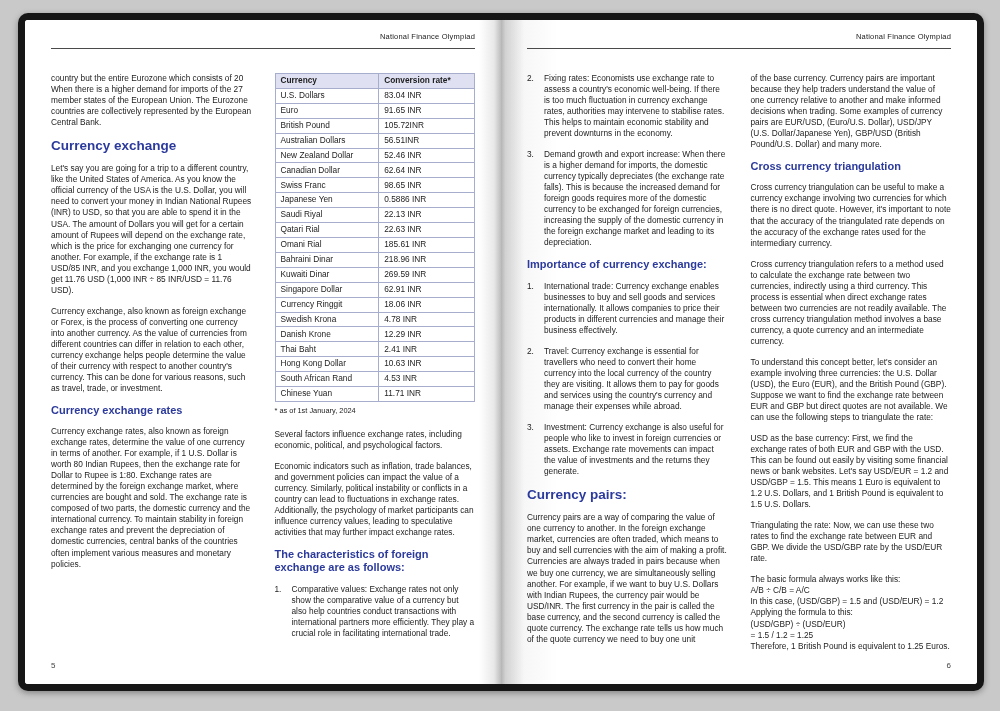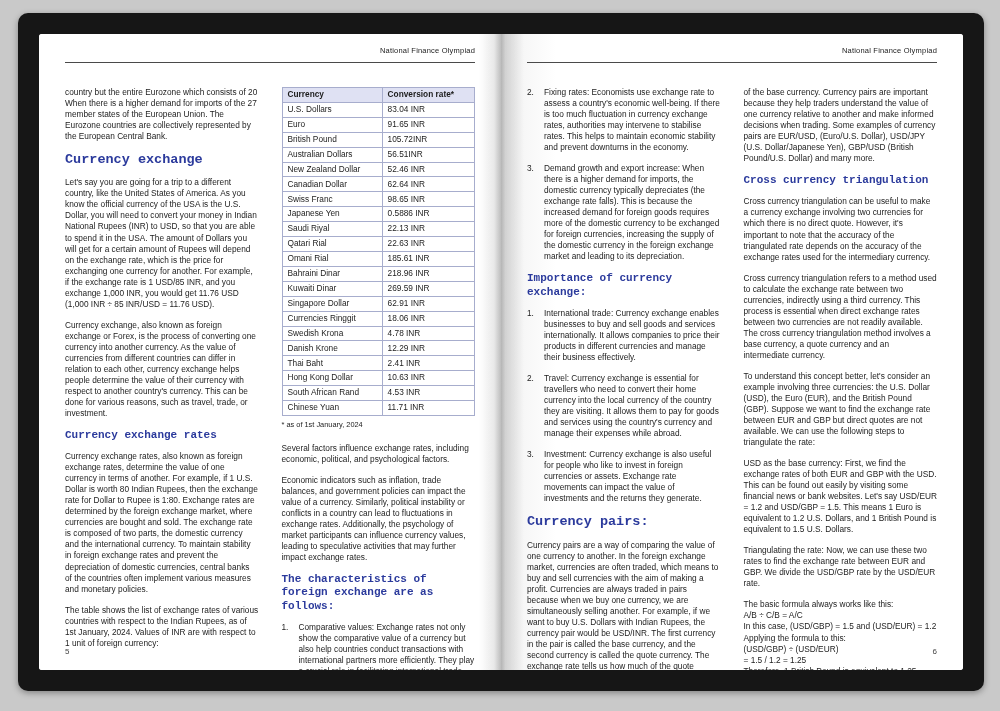--- a/index.html
+++ b/index.html
@@ -4,21 +4,21 @@
 <style>
   html,body{margin:0;padding:0;}
   body{
     width:1000px;height:711px;position:relative;overflow:hidden;
     background:#c9c9c9;
     font-family:"Liberation Sans","DejaVu Sans",sans-serif;
     -webkit-font-smoothing:antialiased;
   }
   .book{
     position:absolute;left:18px;top:13px;width:966px;height:678px;
-    background:#161616;border-radius:10px;padding:21px;box-sizing:border-box;
+    background:#161616;border-radius:10px;padding:7px;box-sizing:border-box;
     box-shadow:0 2px 6px rgba(0,0,0,0.35);
   }
   .spread{position:relative;width:100%;height:100%;display:flex;background:#fff;border-radius:3px;overflow:hidden;}
   .page{
     position:relative;flex:1 1 50%;background:#fff;box-sizing:border-box;
     padding:12px 26px 20px 26px;color:#1c1c1c;
   }
   .page.right{background:linear-gradient(90deg,#e7e7e7 0%,#f7f7f7 5%,#ffffff 12%);}
   .page.left{background:linear-gradient(270deg,#f2f2f2 0%,#ffffff 4%);}
   .gutter{
@@ -29,21 +29,20 @@
   .page-head{
     text-align:right;font-size:7.5px;letter-spacing:0.2px;color:#222;
     border-bottom:1.2px solid #4a4a4a;padding-bottom:7px;margin-bottom:24px;
   }
   .cols{display:flex;gap:23px;justify-content:space-between;}
   .col{flex:1 1 0;min-width:0;}
   p{font-size:8.3px;line-height:1.33;margin:0 0 10px 0;color:#1c1c1c;}
   .h-blue{
     color:#2b3a9c;font-weight:bold;font-size:12px;line-height:1.2;
     margin:4px 0 9px 0;
-    font-family:Liberation Mono, monospace;
   }
   .h-big{font-size:13.5px;}
   .h-mid{font-size:11px;}
   .li{display:flex;gap:7px;margin:0 0 10px 0;font-size:8.3px;line-height:1.33;}
   .li-num{flex:0 0 10px;}
   .li-body{flex:1 1 auto;}
   .li-body b{font-weight:normal;}
   table.rates{
     width:100%;border-collapse:collapse;margin:0 0 4px 0;
     font-size:8.3px;color:#1c1c1c;
@@ -71,21 +70,20 @@
         <span>National Finance Olympiad</span>
       </div>
       <div class="cols">
         <div class="col">
           <p>country but the entire Eurozone which consists of 20 When there is a higher demand for imports of the 27 member states of the European Union. The Eurozone countries are collectively represented by the European Central Bank.</p>
           <div class="h-blue h-big">Currency exchange</div>
           <p>Let's say you are going for a trip to a different country, like the United States of America. As you know the official currency of the USA is the U.S. Dollar, you will need to convert your money in Indian National Rupees (INR) to USD, so that you are able to spend it in the USA. The amount of Dollars you will get for a certain amount of Rupees will depend on the exchange rate, which is the price for exchanging one currency for another. For example, if the exchange rate is 1 USD/85 INR, and you exchange 1,000 INR, you would get 11.76 USD (1,000 INR ÷ 85 INR/USD = 11.76 USD).</p>
           <p>Currency exchange, also known as foreign exchange or Forex, is the process of converting one currency into another currency. As the value of currencies from different countries can differ in relation to each other, currency exchange helps people determine the value of their currency with respect to another country's currency. This can be done for various reasons, such as travel, trade, or investment.</p>
           <div class="h-blue h-mid">Currency exchange rates</div>
           <p>Currency exchange rates, also known as foreign exchange rates, determine the value of one currency in terms of another. For example, if 1 U.S. Dollar is worth 80 Indian Rupees, then the exchange rate for Dollar to Rupee is 1:80. Exchange rates are determined by the foreign exchange market, where currencies are bought and sold. The exchange rate is composed of two parts, the domestic currency and the international currency. To maintain stability in foreign exchange rates and prevent the depreciation of domestic currencies, central banks of the countries often implement various measures and monetary policies.</p>
-          <p>The table shows the list of exchange rates of various countries with respect to the Indian Rupees, as of 1st January, 2024. Values of INR are with respect to 1 unit of foreign currency:</p>
         </div>
         <div class="col">
           <table class="rates">
             <thead>
               <tr>
                 <th style="width:52%">Currency</th>
                 <th>Conversion rate*</th>
               </tr>
             </thead>
             <tbody>
@@ -139,21 +137,21 @@
                 </tr>
                 <tr>
                   <td>Kuwaiti Dinar</td>
                   <td>269.59 INR</td>
                 </tr>
                 <tr>
                   <td>Singapore Dollar</td>
                   <td>62.91 INR</td>
                 </tr>
                 <tr>
-                  <td>Currencies Ringgit</td>
+                  <td>Currency Ringgit</td>
                   <td>18.06 INR</td>
                 </tr>
                 <tr>
                   <td>Swedish Krona</td>
                   <td>4.78 INR</td>
                 </tr>
                 <tr>
                   <td>Danish Krone</td>
                   <td>12.29 INR</td>
                 </tr>

